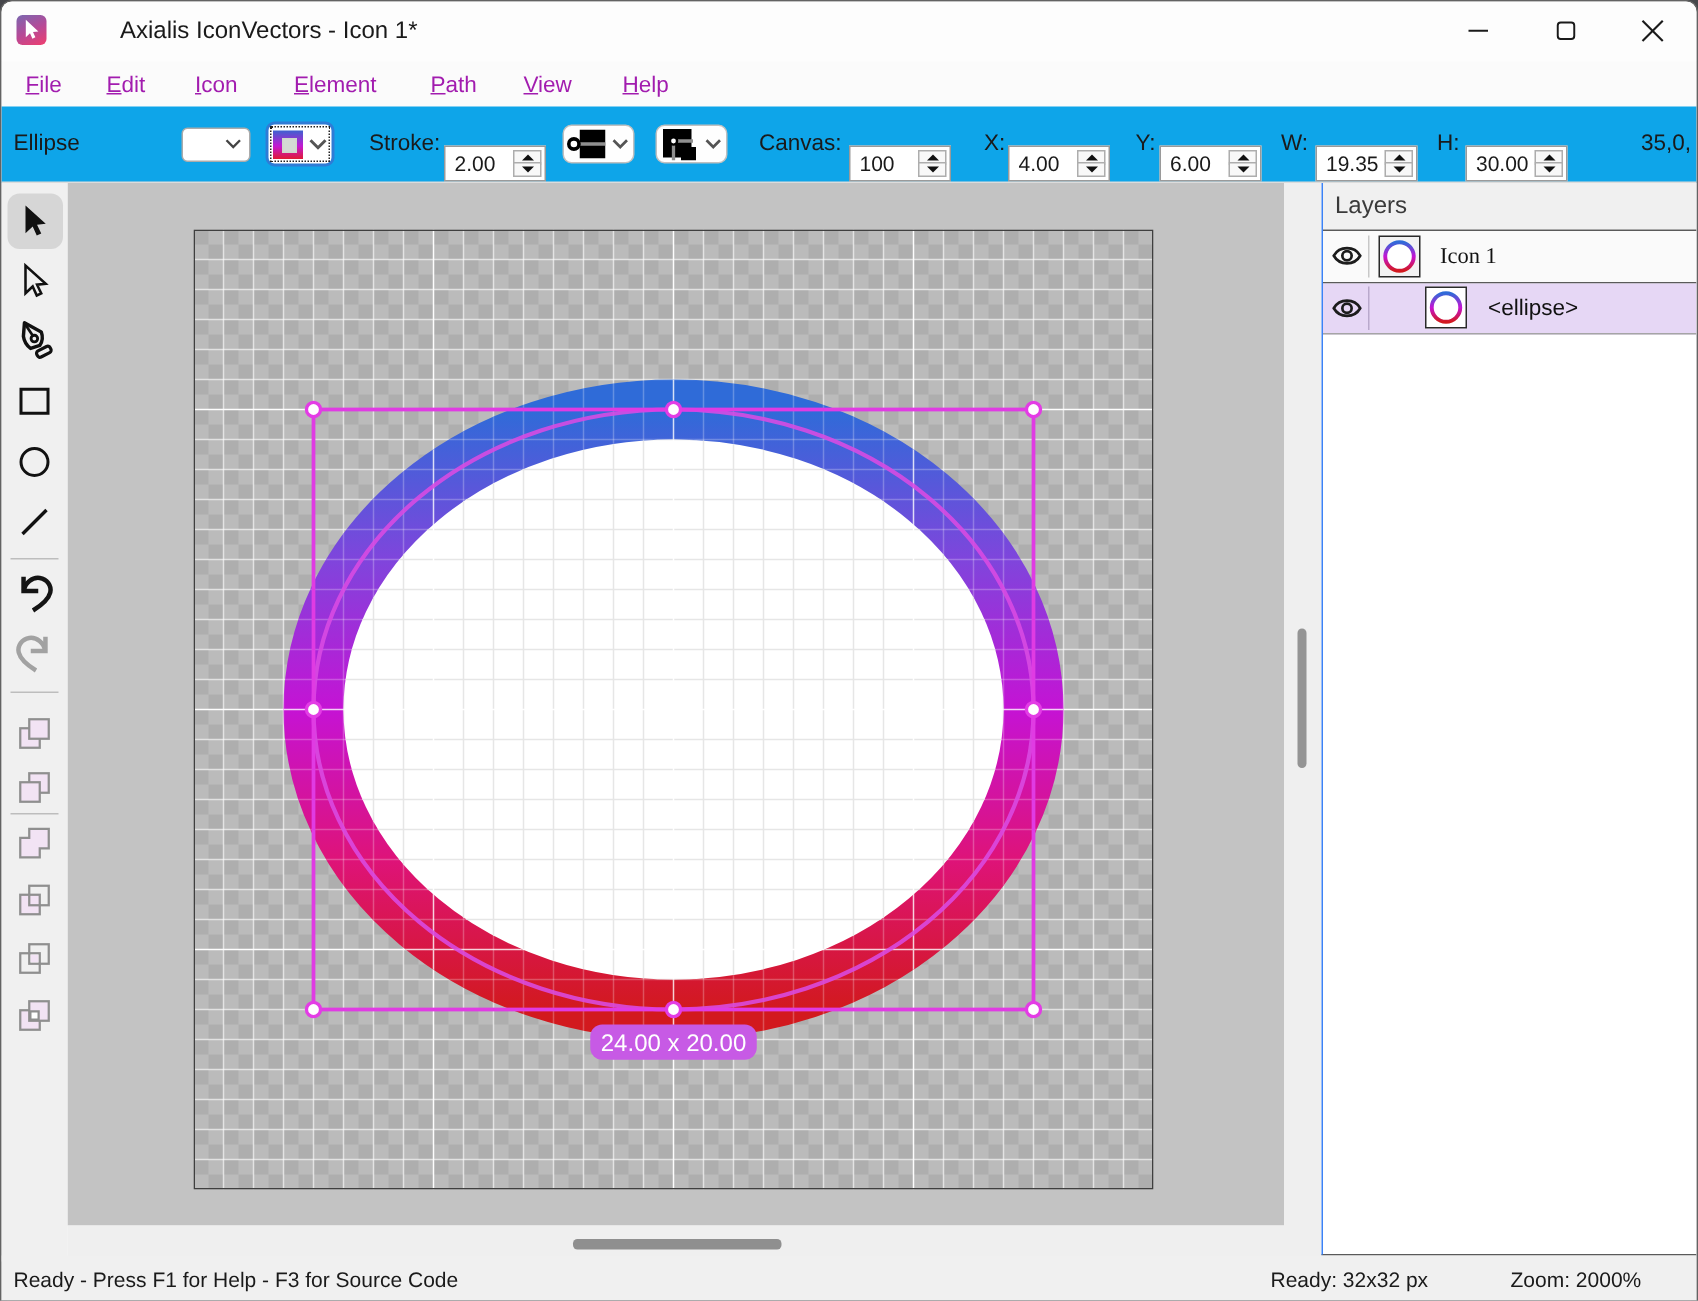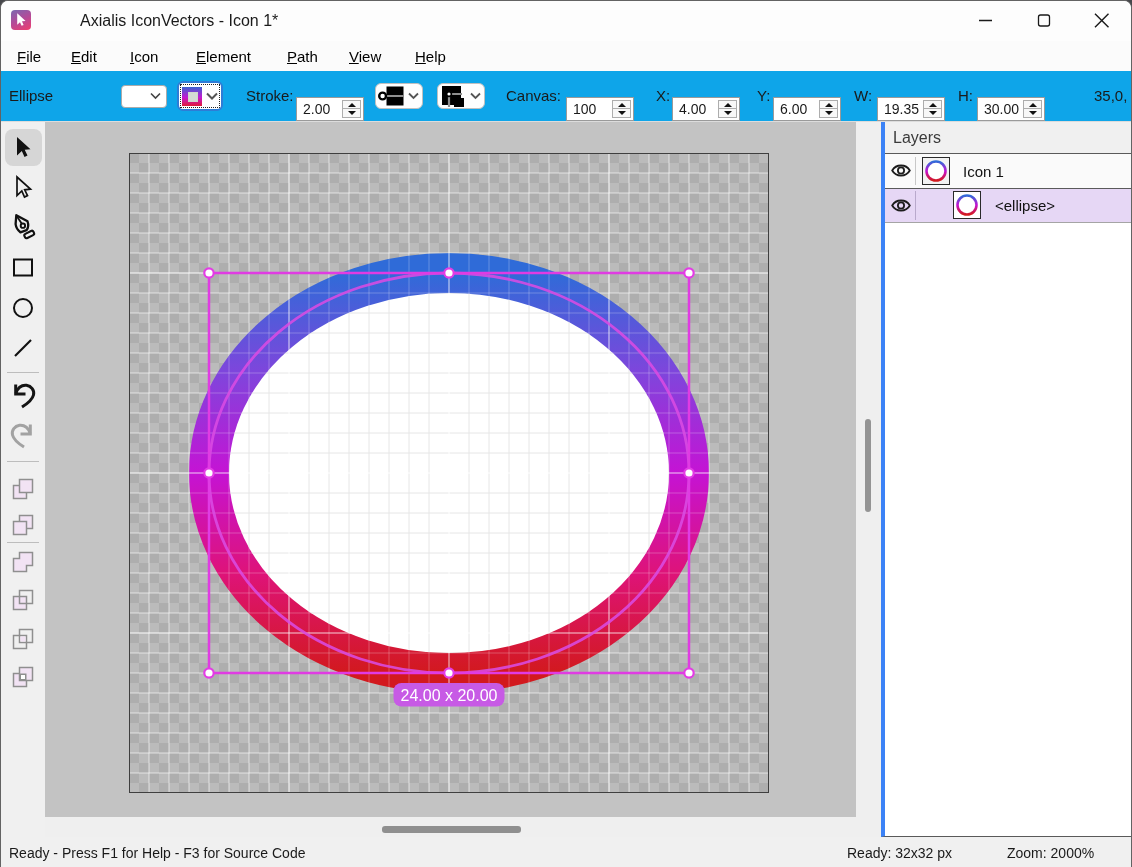--- a/index.html
+++ b/index.html
@@ -5,44 +5,44 @@
 html,body{margin:0;padding:0;}
 body{width:1132px;height:867px;background:#46474b;font-family:"Liberation Sans",sans-serif;overflow:hidden;position:relative;}
 .window{position:absolute;left:0;top:0;width:1130px;height:866px;border:1px solid #636363;border-bottom:none;border-radius:8px 8px 0 0;overflow:hidden;background:#fbfbfb;}
 .abs{position:absolute;}
 
 .titlebar{left:0;top:0;width:100%;height:40px;background:#fdfdfd;}
 .appicon{left:10px;top:9px;width:20px;height:20px;border-radius:4px;background:linear-gradient(155deg,#7a68b0 0%,#b54a98 50%,#f03e6e 100%);}
 .title{left:37px;top:0;height:40px;line-height:40px;font-size:16px;color:#1a1a1a;margin-left:42px;}
 
 .menubar{left:0;top:40px;width:100%;height:30px;background:#fbfbfb;}
-.menu{position:absolute;top:0;height:30px;line-height:31px;font-size:15px;color:#000000;}
+.menu{position:absolute;top:0;height:30px;line-height:31px;font-size:15px;color:#a21caf;}
 
 .toolbar{left:0;top:70px;width:100%;height:51px;background:#0ea5e9;border-bottom:1px solid #dcdcdc;box-sizing:border-box;}
 .tlabel{position:absolute;top:0;height:50px;line-height:50px;font-size:15px;color:#1a1a1a;}
 .spin{position:absolute;top:26px;width:66px;height:22px;background:#fff;border:1px solid #9a9a9a;}
 .spin .val{position:absolute;left:6px;top:0;height:22px;line-height:23px;font-size:14px;color:#1a1a1a;}
 .spinbtn{position:absolute;right:2px;width:17px;height:8px;background:#f8f8f8;border:1px solid #adadad;}
 .spinbtn.up{top:2px;}
 .spinbtn.dn{bottom:2px;}
 .tri-up{position:absolute;left:4.5px;top:2px;width:0;height:0;border-left:4px solid transparent;border-right:4px solid transparent;border-bottom:4.5px solid #111;}
 .tri-dn{position:absolute;left:4.5px;top:2px;width:0;height:0;border-left:4px solid transparent;border-right:4px solid transparent;border-top:4.5px solid #111;}
 
 .leftstrip{left:0;top:121px;width:44px;height:719px;background:#f0f0f0;}
 .sep{position:absolute;left:6px;width:32px;height:1px;background:#bdbdbd;}
 
 .canvasarea{left:44px;top:121px;width:811px;height:695px;background:#c3c3c3;}
 .vscroll{left:855px;top:121px;width:25px;height:719px;background:#efefef;}
 .vthumb{left:864px;top:418px;width:6px;height:93px;background:#949494;border-radius:3px;}
 .hscroll{left:44px;top:816px;width:811px;height:24px;background:#efefef;}
 .hthumb{left:381px;top:825px;width:139px;height:7px;background:#8f8f8f;border-radius:3px;}
 
-.panel{left:880px;top:121px;width:250px;height:715px;background:#fff;border-left:4px solid #3b82f6;border-bottom:1px solid #5a5a5a;box-sizing:border-box;}
+.panel{left:880px;top:121px;width:250px;height:715px;background:#fff;border-left:1px solid #3b82f6;border-bottom:1px solid #5a5a5a;box-sizing:border-box;}
 .panelhead{position:absolute;left:0;top:0;width:100%;height:31px;background:#f0f0f0;font-size:16px;color:#3a3a3a;line-height:31px;}
-.row1{position:absolute;left:0;top:31px;width:100%;height:36px;background:#fafafa;border-top:1px solid #5a5a5a;border-bottom:1px solid #5a5a5a;box-sizing:border-box;}
+.row1{position:absolute;left:0;top:31px;width:100%;height:36px;background:#fafafa;border-top:1px solid #5a5a5a;border-bottom:1px solid #5a5a5a;box-sizing:border-box;font-family:Liberation Serif, serif;}
 .row2{position:absolute;left:0;top:67px;width:100%;height:34px;background:#e6d7f5;border-bottom:1px solid #a5a5a5;box-sizing:border-box;}
 .thumbbox{position:absolute;width:26px;height:26px;border:1.5px solid #2a2a2a;}
 
 .statusbar{left:0;top:836px;width:100%;height:30px;background:#f0f0f0;}
 .stext{position:absolute;top:4px;height:26px;line-height:25px;font-size:14px;color:#1a1a1a;}
 </style>
 </head>
 <body>
 <div class="window">
 

